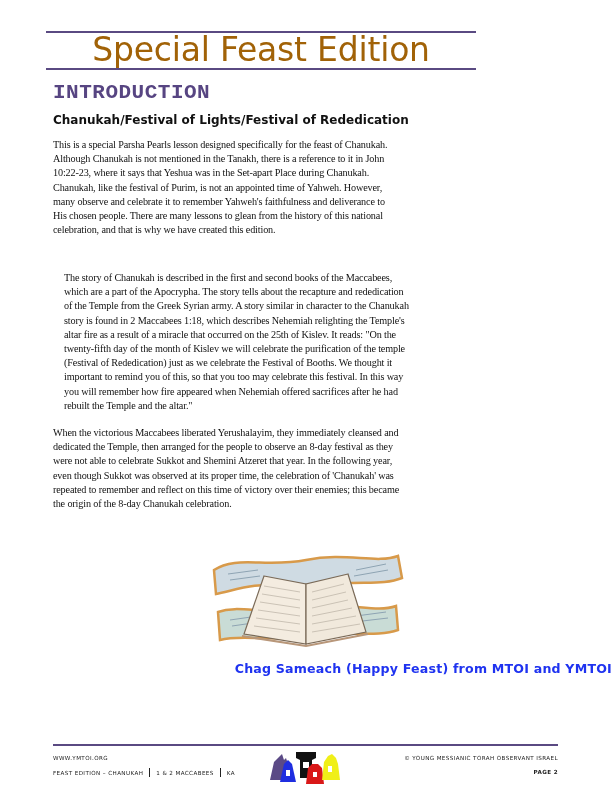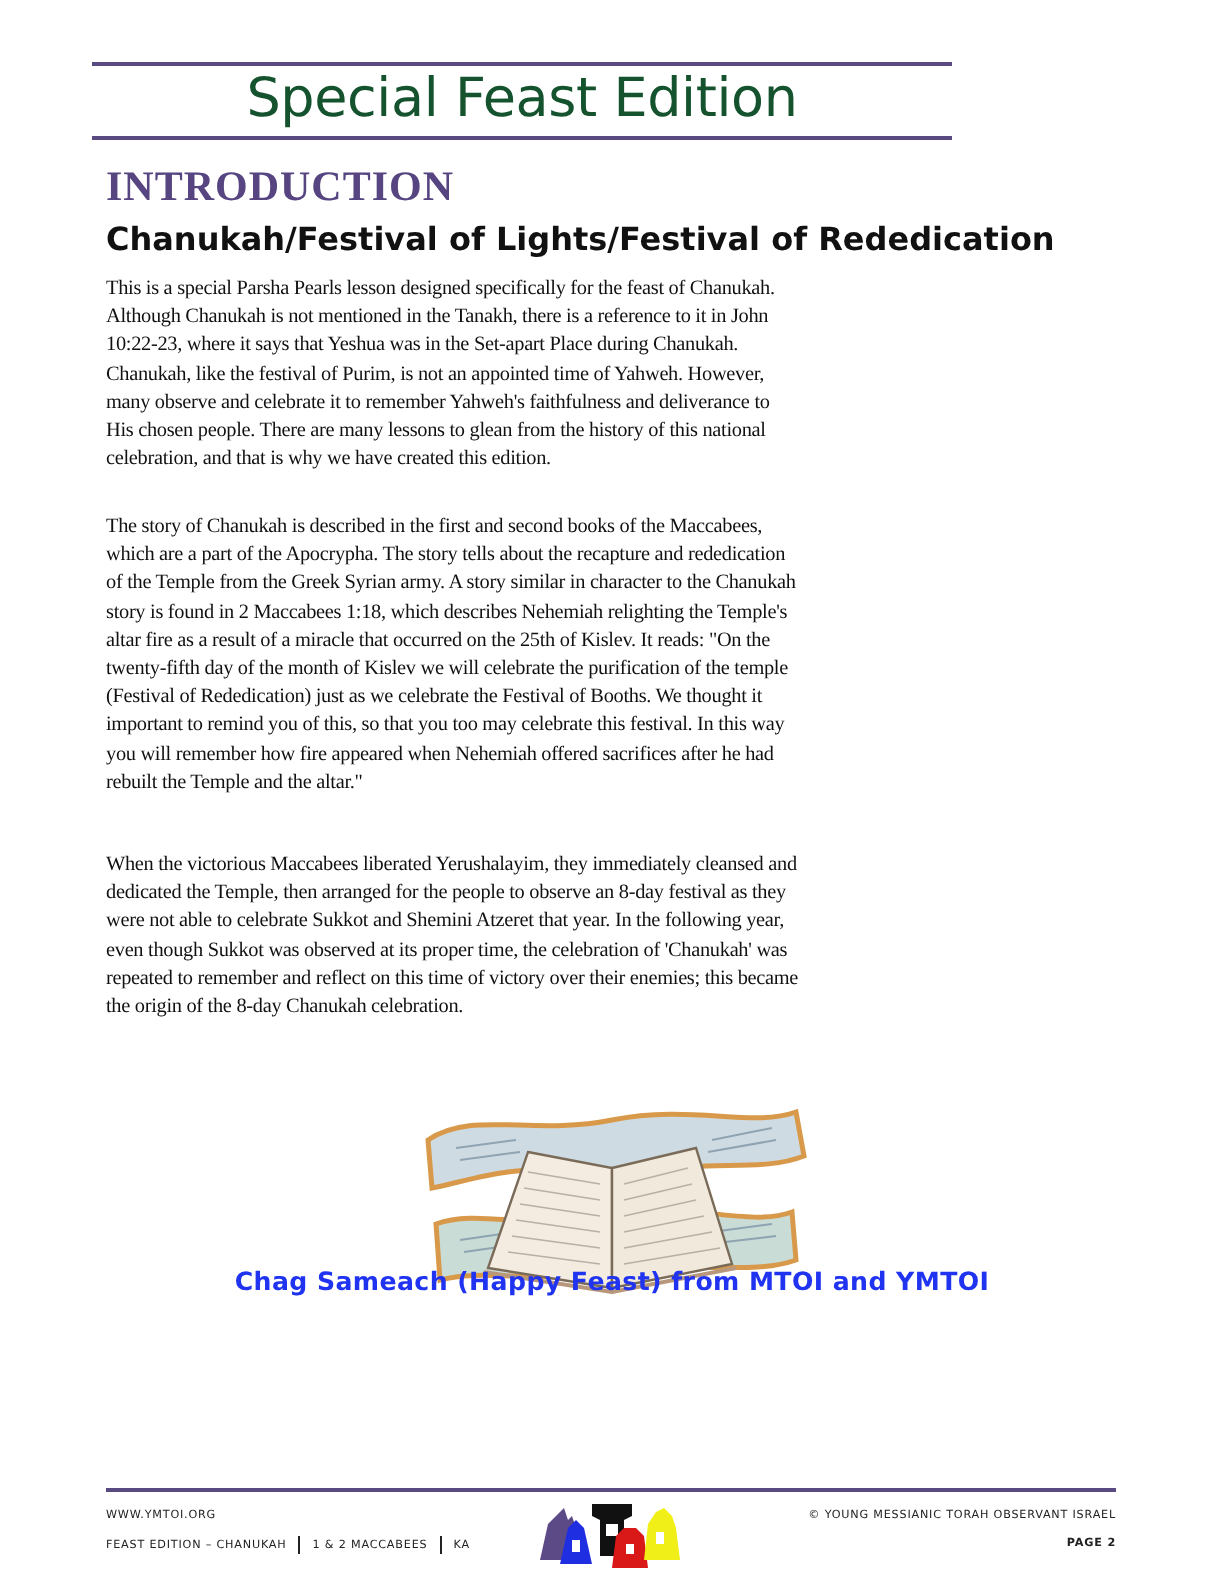--- a/index.html
+++ b/index.html
@@ -1,28 +1,28 @@
 <!DOCTYPE html>
 <html><head>
 <meta charset="utf-8">
 <style>
   html, body { margin: 0; padding: 0; background: #ffffff; }
   body { width: 612px; height: 792px; position: relative; overflow: hidden; font-family: "DejaVu Sans", sans-serif; color: #111; }
   .rule { position: absolute; left: 46px; width: 430px; height: 2px; background: #5a4a82; }
   #rule-top { top: 31px; }
   #rule-mid { top: 68px; }
-  .title { position: absolute; left: 46px; width: 430px; top: 31px; height: 37px; text-align: center; color: #14532d; font-family: "DejaVu Sans", sans-serif; font-size: 27px; line-height: 37px; letter-spacing: -0.2px; }
-  .heading { position: absolute; left: 53px; top: 80px; color: #574582; font-family: Liberation Serif, serif; font-weight: bold; font-size: 21px; letter-spacing: 0.5px; line-height: 26px; }
-  .subheading { position: absolute; left: 53px; top: 113px; font-family: "DejaVu Sans", sans-serif; font-weight: bold; font-size: 16px; color: #111; line-height: 14px; }
+  .title { position: absolute; left: 46px; width: 430px; top: 31px; height: 37px; text-align: center; color: #a16207; font-family: "DejaVu Sans", sans-serif; font-size: 33px; line-height: 37px; letter-spacing: -0.2px; }
+  .heading { position: absolute; left: 53px; top: 80px; color: #574582; font-family: Liberation Mono, monospace; font-weight: bold; font-size: 21px; letter-spacing: 0.5px; line-height: 26px; }
+  .subheading { position: absolute; left: 53px; top: 113px; font-family: "DejaVu Sans", sans-serif; font-weight: bold; font-size: 12px; color: #111; line-height: 14px; }
   .para { position: absolute; left: 53px; width: 520px; font-family: Liberation Serif, serif; font-size: 10.2px; line-height: 14.2px; color: #111; letter-spacing: -0.15px; white-space: pre-line; }
   #para-1 { top: 138px; }
-  #para-2 { top: 257px; }
+  #para-2 { top: 271px; margin-left: 11px; }
   #para-3 { top: 426px; }
   .book-wrap { position: absolute; left: 206px; top: 550px; width: 200px; height: 97px; }
-  .closing { position: absolute; left: 0; width: 612px; top: 632px; text-align: center; color: #1f33f0; font-family: "DejaVu Sans", sans-serif; font-weight: bold; font-size: 12.6px; line-height: 18px; letter-spacing: 0.2px; }
+  .closing { position: absolute; left: 0; width: 612px; top: 660px; text-align: right; color: #1f33f0; font-family: "DejaVu Sans", sans-serif; font-weight: bold; font-size: 12.6px; line-height: 18px; letter-spacing: 0.2px; }
   #rule-footer { position: absolute; left: 53px; top: 744px; width: 505px; height: 2px; background: #5a4a82; }
   .foot { position: absolute; font-family: "DejaVu Sans", sans-serif; font-size: 5.6px; color: #222; letter-spacing: 0.4px; line-height: 8px; }
   #foot-url { left: 53px; top: 754px; }
   #foot-left { left: 53px; top: 768px; display: flex; align-items: center; gap: 6px; }
   .sep { display: inline-block; width: 1px; height: 9px; background: #222; }
   #foot-copy { right: 54px; top: 754px; }
   #foot-page { right: 54px; top: 768px; font-weight: bold; }
   .logo-wrap { position: absolute; left: 266px; top: 750px; width: 78px; height: 34px; }
 </style>
 </head>

